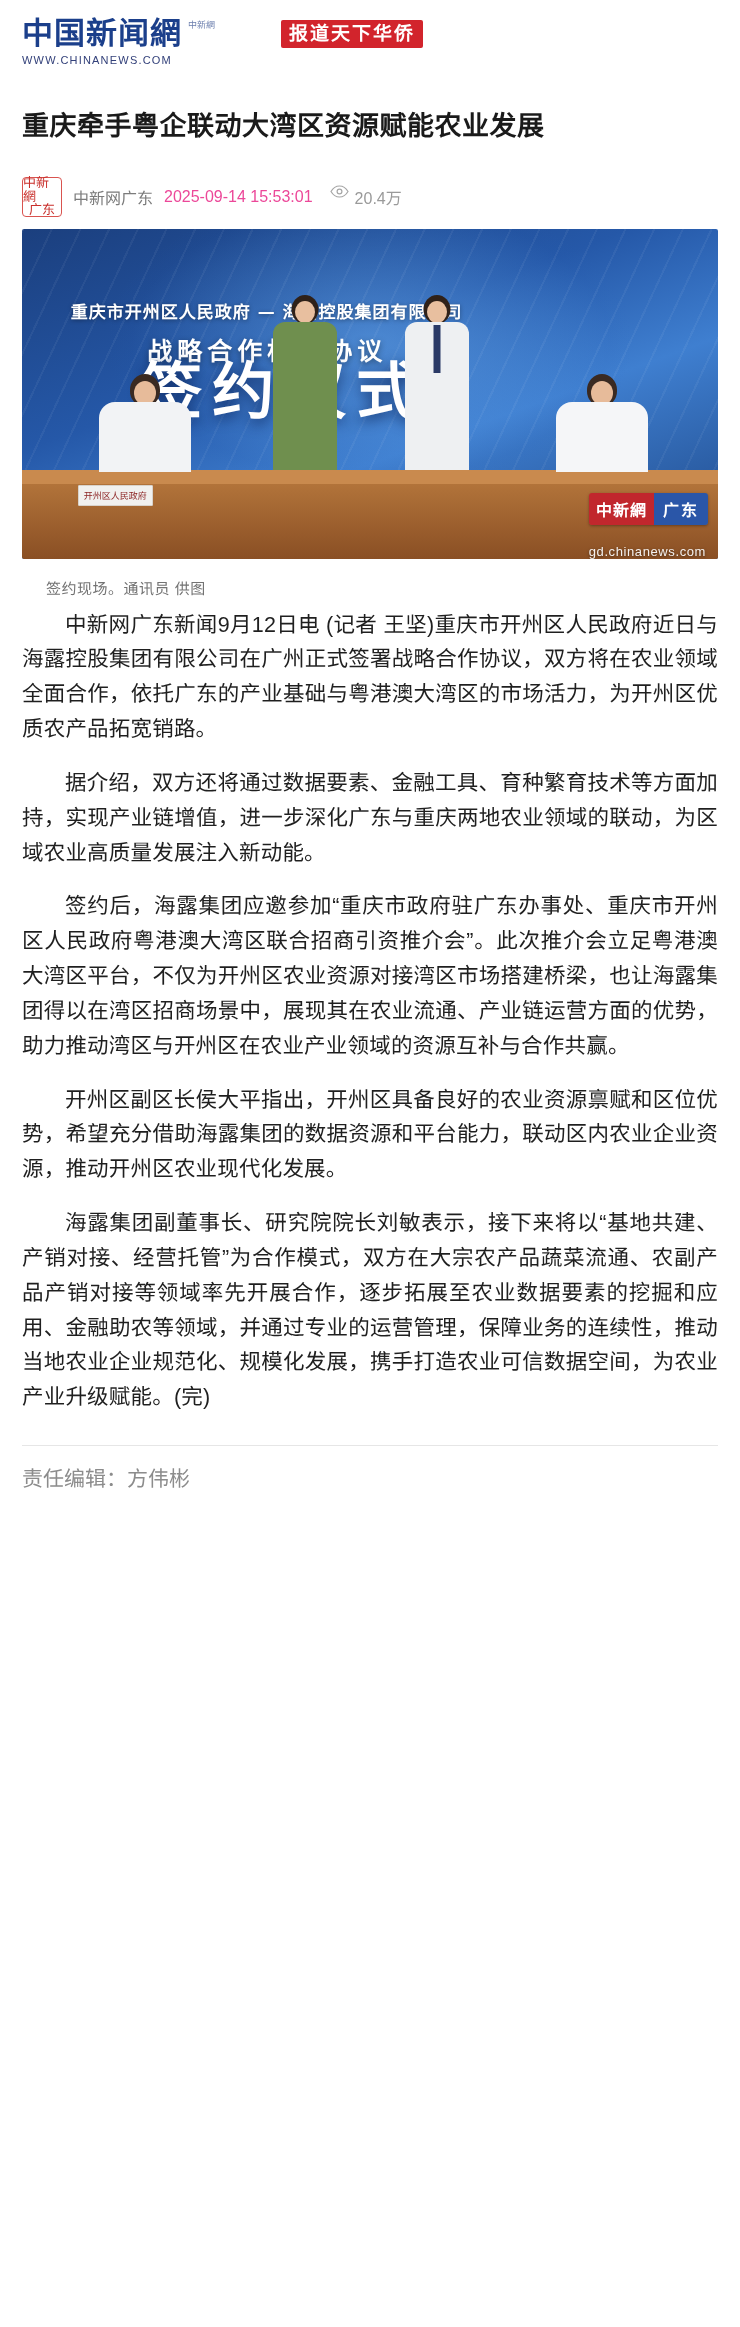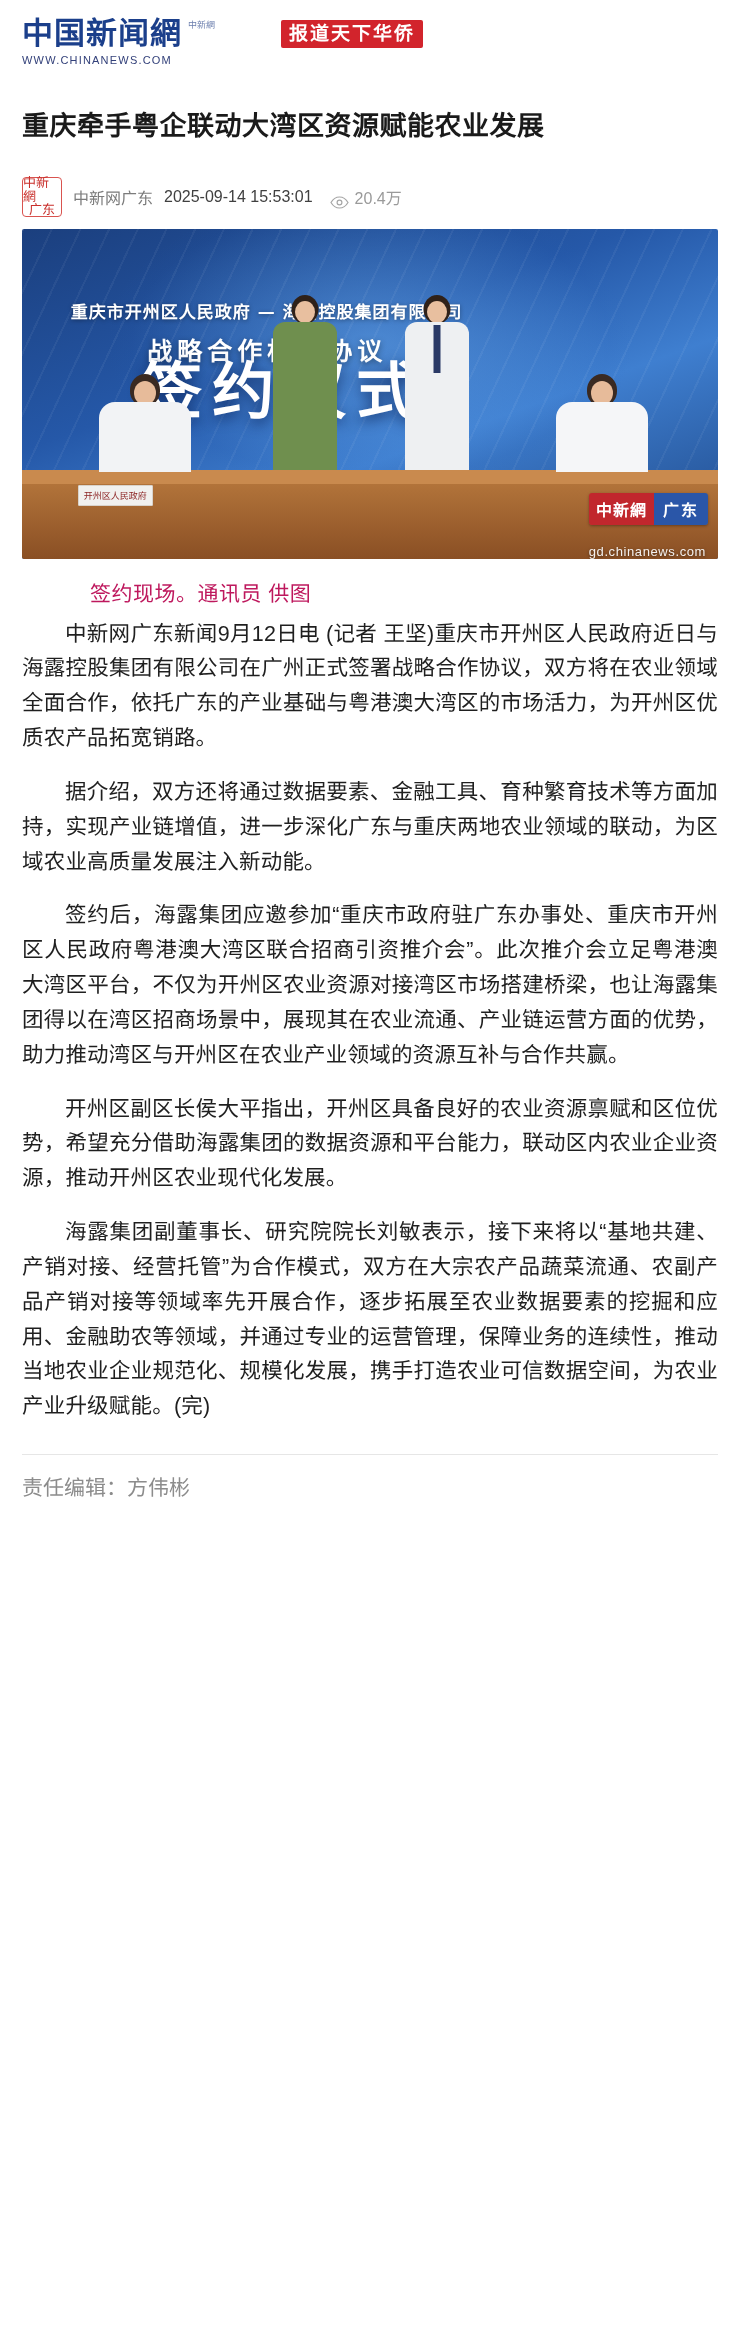--- a/index.html
+++ b/index.html
@@ -92,22 +92,22 @@
     font-size: 13px;
     line-height: 1.05;
     display: flex;
     flex-direction: column;
     align-items: center;
     justify-content: center;
     font-family: "DejaVu Serif", "Liberation Serif", serif;
     flex: 0 0 auto;
   }
   .meta-source { color: #7c7c7c; }
-  .meta-date { color: #404040; }
-  .views { display: flex; align-items: flex-end; gap: 6px; margin-left: 6px; color: #9a9a9a; }
+  .meta-date { color: #ec4899; }
+  .views { display: flex; align-items: flex-start; gap: 6px; margin-left: 6px; color: #9a9a9a; }
   .eye {
     width: 19px; height: 13px;
     position: relative;
     flex: 0 0 auto;
   }
   .eye svg { display: block; }
 
   
   .hero-wrap { padding: 0 22px; }
   .hero {
@@ -267,24 +267,23 @@
     color: rgba(255,255,255,0.92);
     font-size: 13px;
     letter-spacing: 0.6px;
     font-family: "Liberation Sans", sans-serif;
     text-shadow: 0 1px 3px rgba(0,0,0,0.5);
   }
 
   
   .caption {
     padding: 18px 22px 6px 46px;
-    color: #be185d;
-    font-size: 21px;
+    color: #737373;
+    font-size: 15px;
     letter-spacing: 0.5px;
-    margin-left: 44px;
   }
 
   
   .body-copy { padding: 4px 22px 0 22px; }
   .body-copy p {
     margin: 0 0 19px 0;
     font-size: 21.5px;
     line-height: 1.62;
     text-indent: 2em;
     color: #1f1f1f;

